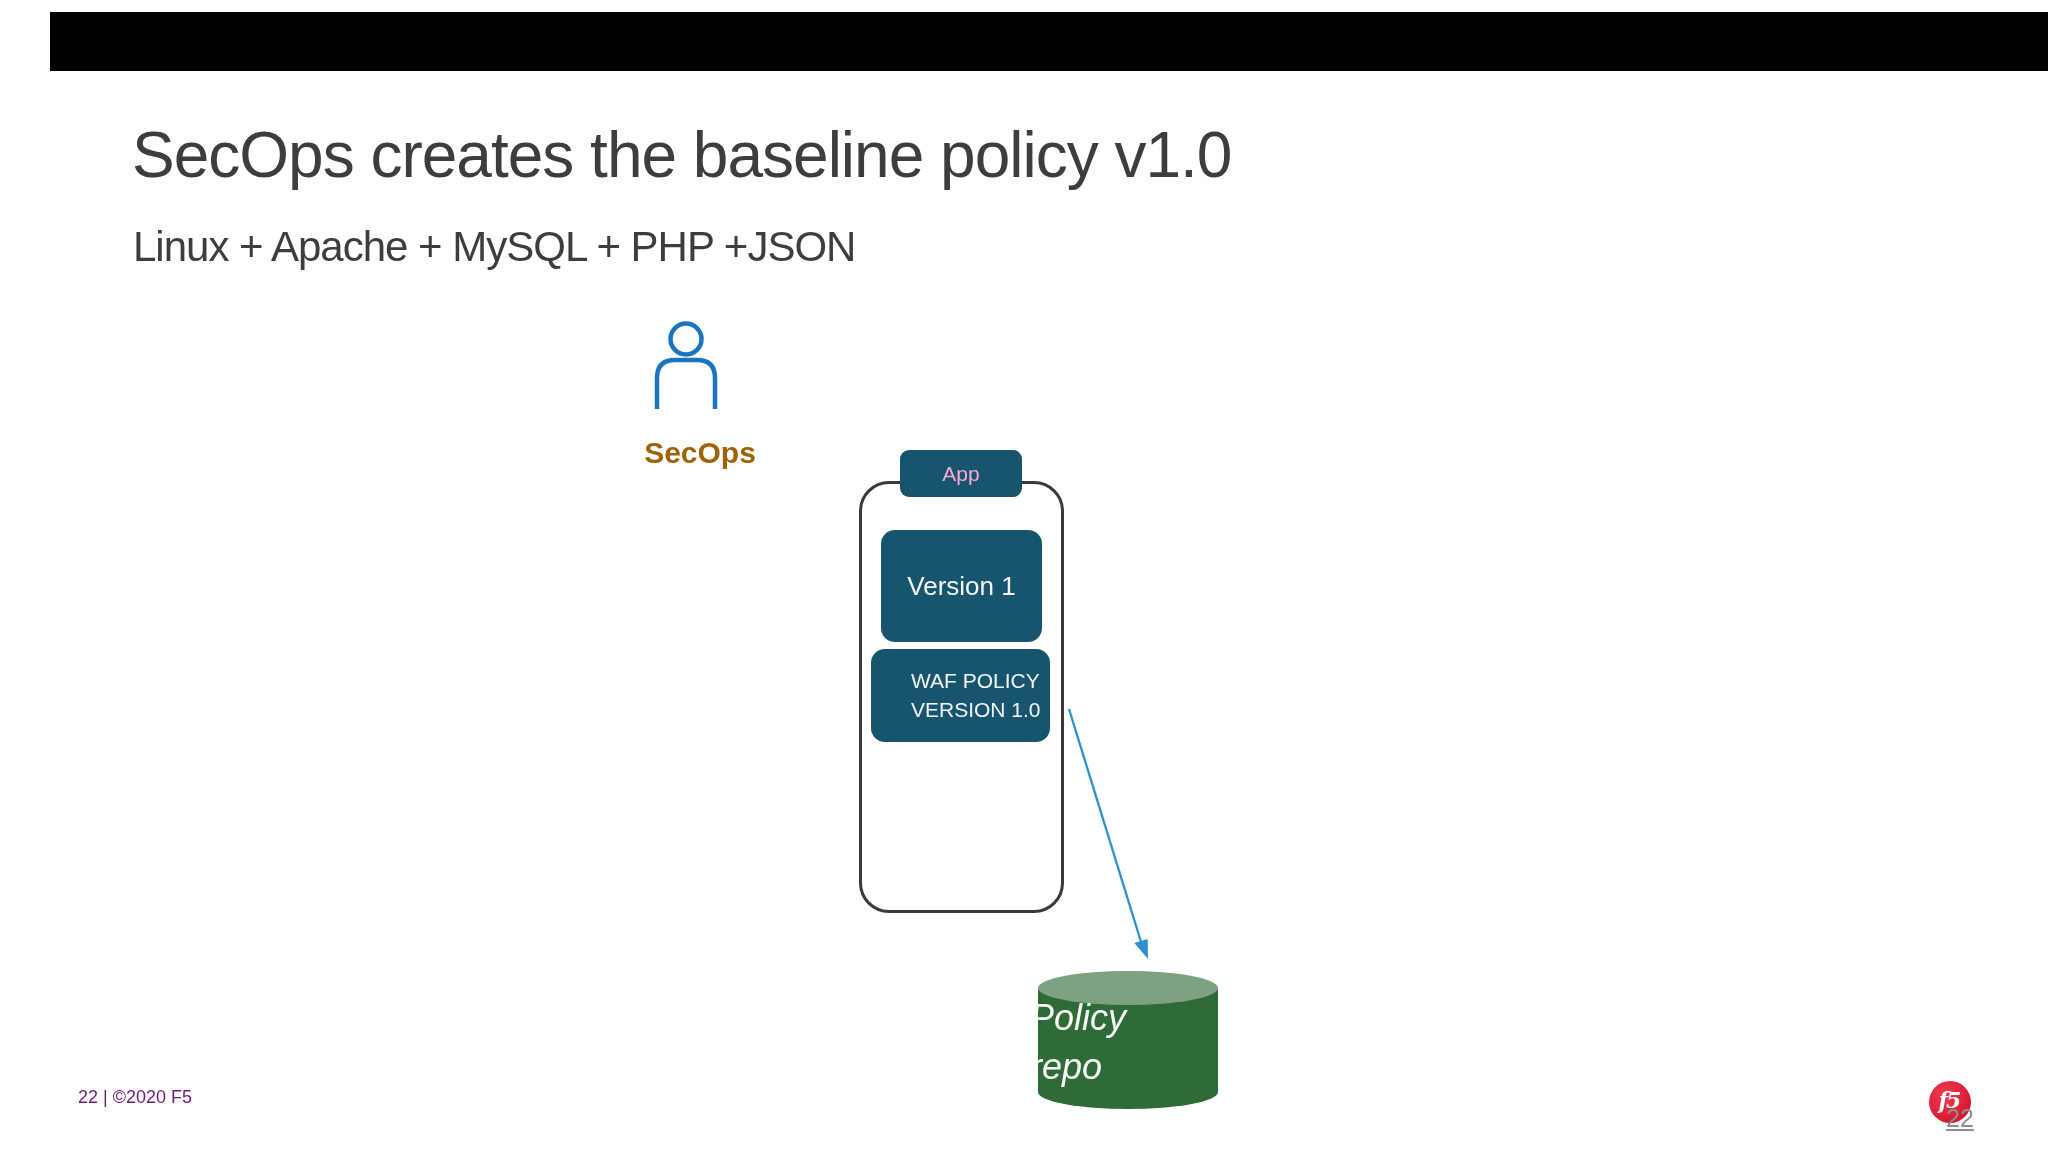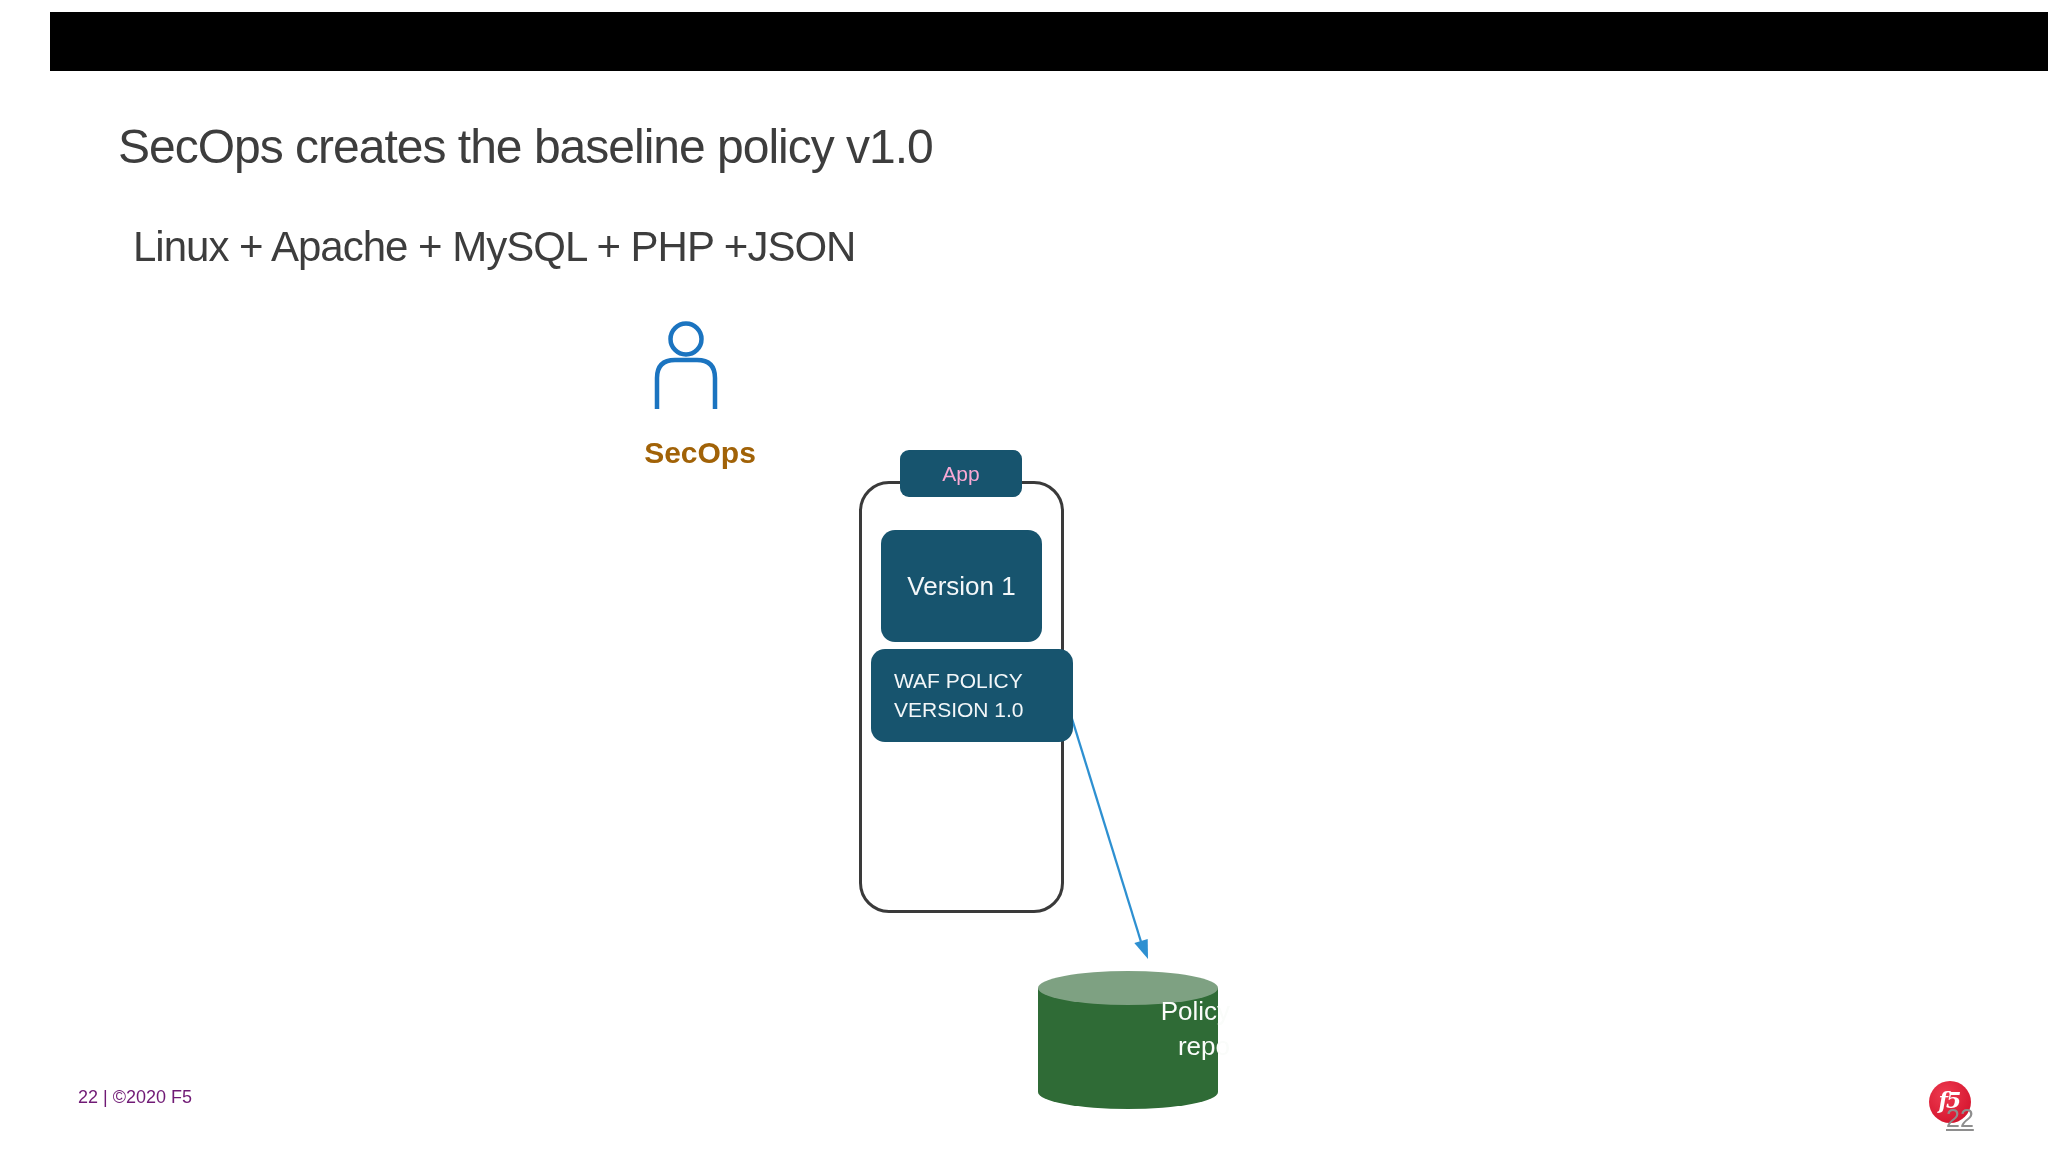--- a/index.html
+++ b/index.html
@@ -4,21 +4,21 @@
 <style>
   html,body{margin:0;padding:0;background:#fff;}
   .stage{
     position:relative;width:2048px;height:1152px;overflow:hidden;background:#fff;
     font-family:"Liberation Sans","DejaVu Sans",sans-serif;
   }
   .topbar{
     position:absolute;left:50px;top:12px;width:1998px;height:59px;background:#000;
   }
   .title{
-    position:absolute;left:118px;top:122px;font-size:48px;line-height:1.05;
+    position:absolute;left:132px;top:122px;font-size:64px;line-height:1.05;
     color:var(--title-gray,#3d3d3d);white-space:nowrap;font-weight:400;letter-spacing:-1px;text-align:center;
   }
   .subtitle{
     position:absolute;left:133px;top:225px;font-size:42px;line-height:1.05;
     color:var(--title-gray,#3d3d3d);white-space:nowrap;letter-spacing:-1px;
   }
   .person{position:absolute;left:653px;top:321px;width:66px;height:90px;}
   .person .pstroke{fill:none;stroke:var(--person-blue,#1b74c0);stroke-width:4.5px;}
   .actor-label{
     position:absolute;left:600px;top:436px;width:200px;text-align:center;
@@ -34,32 +34,32 @@
     display:flex;align-items:center;justify-content:center;z-index:2;
   }
   .tealbox{
     position:absolute;background:var(--teal,#17546e);color:#f3f7f9;border-radius:14px;
     display:flex;align-items:center;z-index:2;box-sizing:border-box;
   }
   .version{
     left:881px;top:530px;width:161px;height:112px;justify-content:center;font-size:26px;
   }
   .waf{
-    left:871px;top:649px;width:202px;height:93px;padding-left:23px;
+    left:871px;top:649px;width:179px;height:93px;padding-left:40px;
     font-size:21px;line-height:1.35;white-space:pre-line;text-align:left;
   }
   .arrow{position:absolute;left:0;top:0;width:2048px;height:1152px;pointer-events:none;}
   .arrow line{stroke:var(--arrow-blue,#2e90d1);stroke-width:2.3px;}
   .arrow polygon{fill:var(--arrow-blue,#2e90d1);}
   .cylinder{position:absolute;left:1030px;top:964px;width:200px;height:150px;}
   .cyl-body{fill:var(--green-body,#2f6b36);}
   .cyl-top{fill:var(--green-top,#7ea182);}
   .repo-label{
-    position:absolute;left:1030px;top:994px;width:200px;text-align:right;
-    font-size:26px;line-height:1.35;color:#fafcfa;white-space:pre-line;z-index:2;
+    position:absolute;left:1030px;top:994px;width:200px;text-align:left;
+    font-size:36px;line-height:1.35;color:#fafcfa;white-space:pre-line;z-index:2;font-style:italic;
   }
   .footer{
     position:absolute;left:78px;top:1087px;font-size:18px;color:#701a75;white-space:nowrap;
   }
   .f5ball{
     position:absolute;left:1929px;top:1081px;width:42px;height:42px;border-radius:50%;
     background:radial-gradient(circle at 38% 32%, #ee3b50 0%, var(--f5-red,#d81a33) 68%, #c01128 100%);
     display:flex;align-items:center;justify-content:center;z-index:2;
   }
   .f5text{

